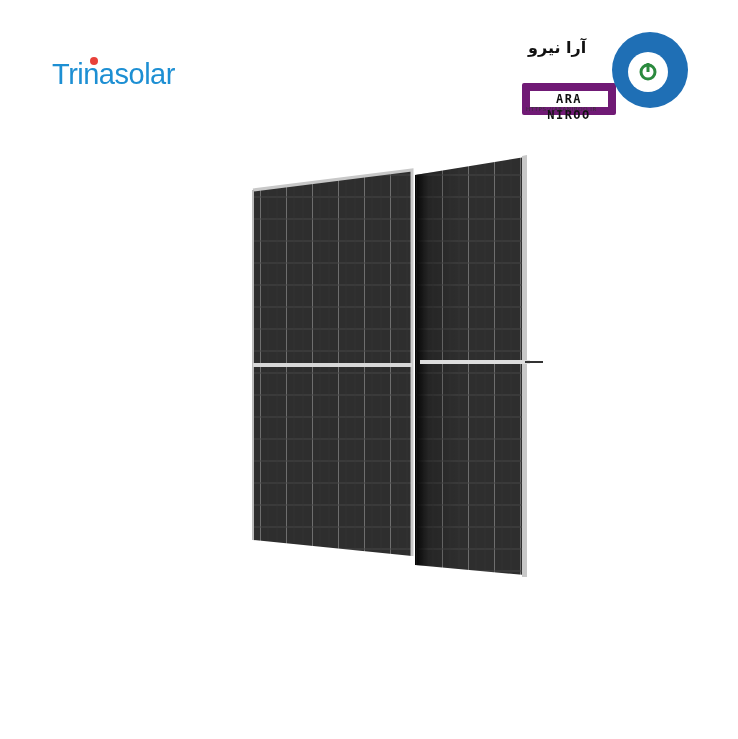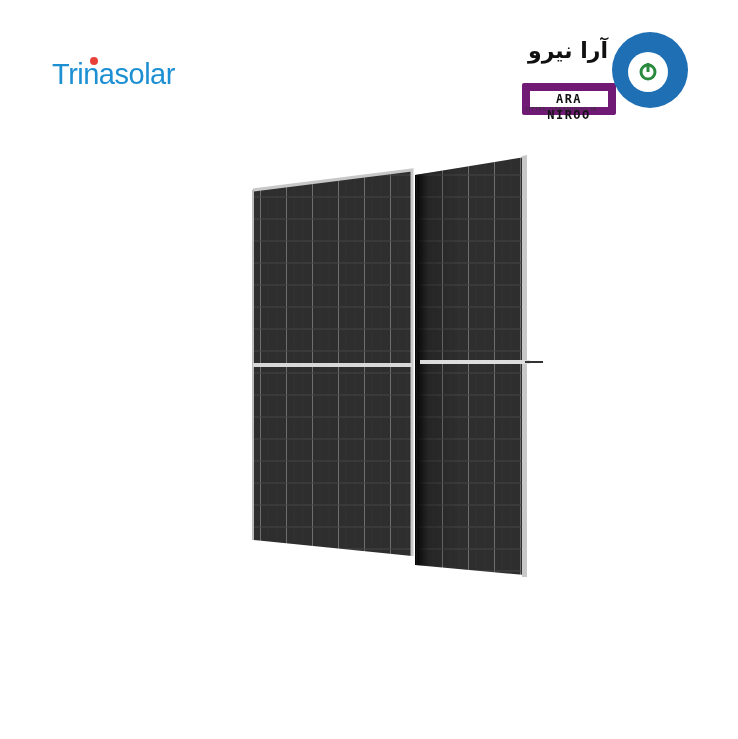--- a/index.html
+++ b/index.html
@@ -2,21 +2,21 @@
 <html><head>
 <meta charset="utf-8">
 <style>
   html, body { margin:0; padding:0; background:#ffffff; }
   body { width:738px; height:739px; position:relative; overflow:hidden; font-family:"Liberation Sans", sans-serif; }
   .trina { position:absolute; left:52px; top:60px; font-size:29px; letter-spacing:-0.5px; line-height:1; }
   .trina .b { color:#1d8fd3; font-weight:normal; }
   .trina .l { color:#1d8fd3; font-weight:normal; }
   .trina .dot { position:absolute; left:38px; top:-3px; width:8px; height:8px; border-radius:50%; background:#e8413a; }
   .ara { position:absolute; left:520px; top:28px; width:170px; height:90px; }
-  .ara-fa { position:absolute; left:8px; top:10px; font-family:"DejaVu Sans", sans-serif; font-weight:bold; font-size:22px; color:#111; direction:rtl; }
+  .ara-fa { position:absolute; left:8px; top:10px; font-family:"DejaVu Sans", sans-serif; font-weight:bold; font-size:16px; color:#111; direction:rtl; }
   .ara-box { position:absolute; left:2px; top:55px; width:78px; height:16px; border:8px solid #701a75; border-radius:2px; font-size:12px; font-weight:bold; letter-spacing:1.5px; color:#111; text-align:center; line-height:16px; font-family:"DejaVu Sans Mono", monospace; }
   .ara-url { position:absolute; left:6px; top:78px; font-size:5.5px; letter-spacing:0.6px; color:#333; font-family:"DejaVu Sans", sans-serif; }
   .ara-logo { position:absolute; left:90px; top:0; width:80px; height:85px; }
   svg.panels { position:absolute; left:0; top:0; }
 </style>
 </head>
 <body>
 
 <div class="trina">
   <span class="dot"></span>

